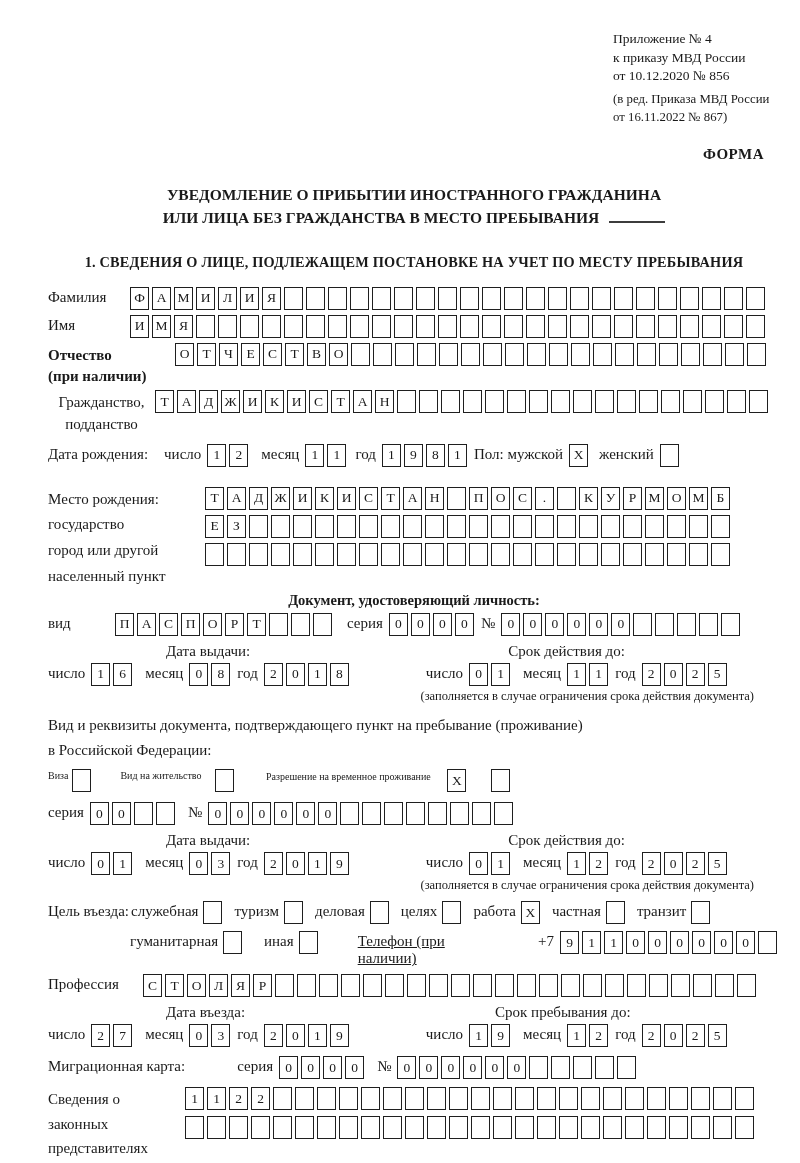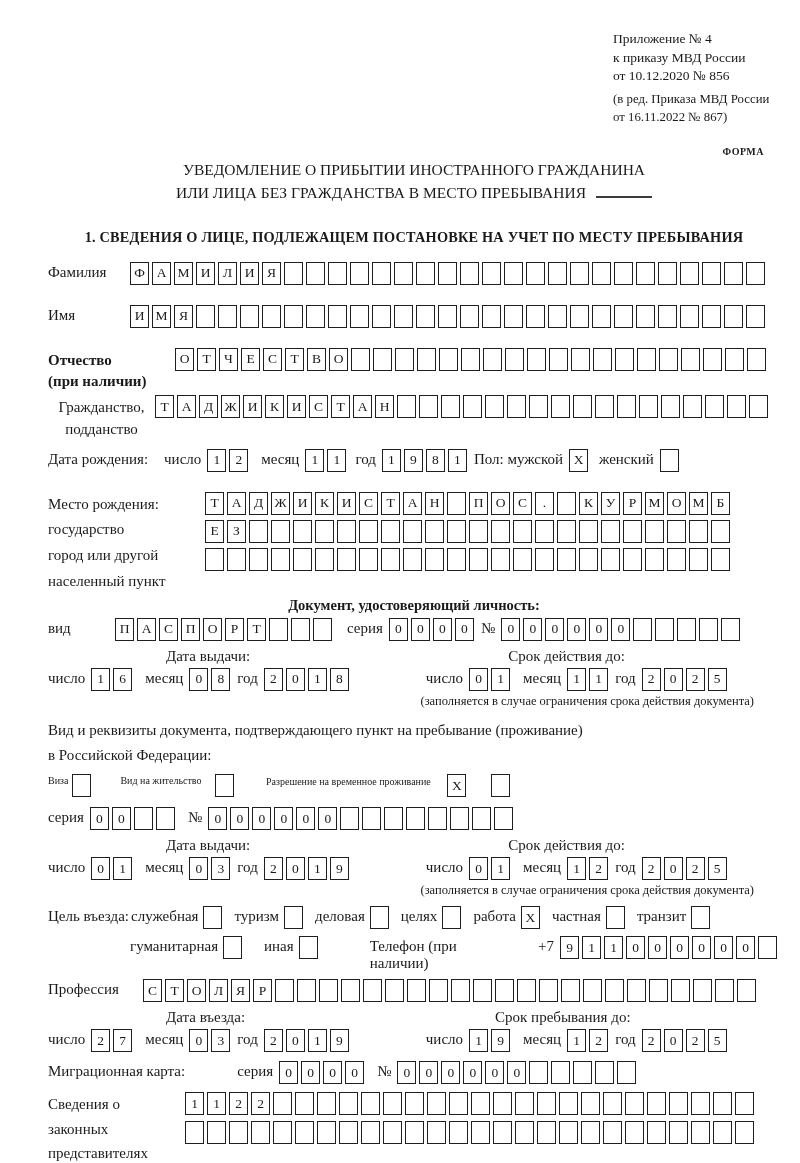--- a/index.html
+++ b/index.html
@@ -9,29 +9,29 @@
     font-family: "Liberation Serif", "DejaVu Serif", serif;
     color: #1a1a1a;
     overflow: hidden;
   }
   .page { padding: 30px 20px 0 48px; }
 
   
   .appendix { margin-left: 565px; font-size: 13.5px; line-height: 1.38; }
   .appendix .line { white-space: nowrap; }
   .appendix .edition { margin-top: 5px; font-size: 12.8px; }
-  .forma { text-align: right; padding-right: 16px; font-weight: bold; font-size: 10px; margin-top: 20px; letter-spacing: .5px; }
+  .forma { text-align: right; padding-right: 16px; font-weight: bold; font-size: 15px; margin-top: 20px; letter-spacing: .5px; }
 
   
-  .title { text-align: center; font-weight: normal; font-size: 15.5px; line-height: 1.5; margin-top: 1px; }
+  .title { text-align: center; font-weight: bold; font-size: 15.5px; line-height: 1.5; margin-top: 20px; }
   .blank-underline { display: inline-block; width: 56px; border-bottom: 2px solid #3c3c3c; height: 12px; margin-left: 10px; }
   .section-heading { text-align: center; font-weight: bold; font-size: 14.3px; margin-top: 24px; letter-spacing: .2px; }
 
   
-  .row { display: flex; align-items: flex-start; margin-top: 20px; }
+  .row { display: flex; align-items: flex-start; margin-top: 5px; }
   .lbl { font-size: 15px; padding-top: 2px; flex-shrink: 0; }
   .cells { display: flex; flex-shrink: 0; }
   .cell {
     width: 19px; height: 23px; border: 1.6px solid #1f1f1f; margin-right: 3px;
     display: inline-flex; align-items: center; justify-content: center;
     font-size: 13.5px; font-weight: normal; background: #fff; flex-shrink: 0;
   }
   .w-surname { width: 82px; }
   .w-patronymic { width: 127px; font-weight: bold; }
   .w-citizenship { width: 107px; }
@@ -588,21 +588,21 @@
         <span class="cells">
           <span class="cell"></span>
         </span>
       </span>
     <span class="pair" style="margin-left:10px;">
         <span class="lbl">иная</span>
         <span class="cells">
           <span class="cell"></span>
         </span>
       </span>
-    <span class="dw" style="margin-left:40px;">Телефон (при наличии)</span>
+    <span class="dw" style="margin-left:28px;text-decoration:underline;">Телефон (при наличии)</span>
     <span class="dw" style="margin-left:30px;">+7</span>
     <span class="cells">
         <span class="cell">9</span>
         <span class="cell">1</span>
         <span class="cell">1</span>
         <span class="cell">0</span>
         <span class="cell">0</span>
         <span class="cell">0</span>
         <span class="cell">0</span>
         <span class="cell">0</span>

